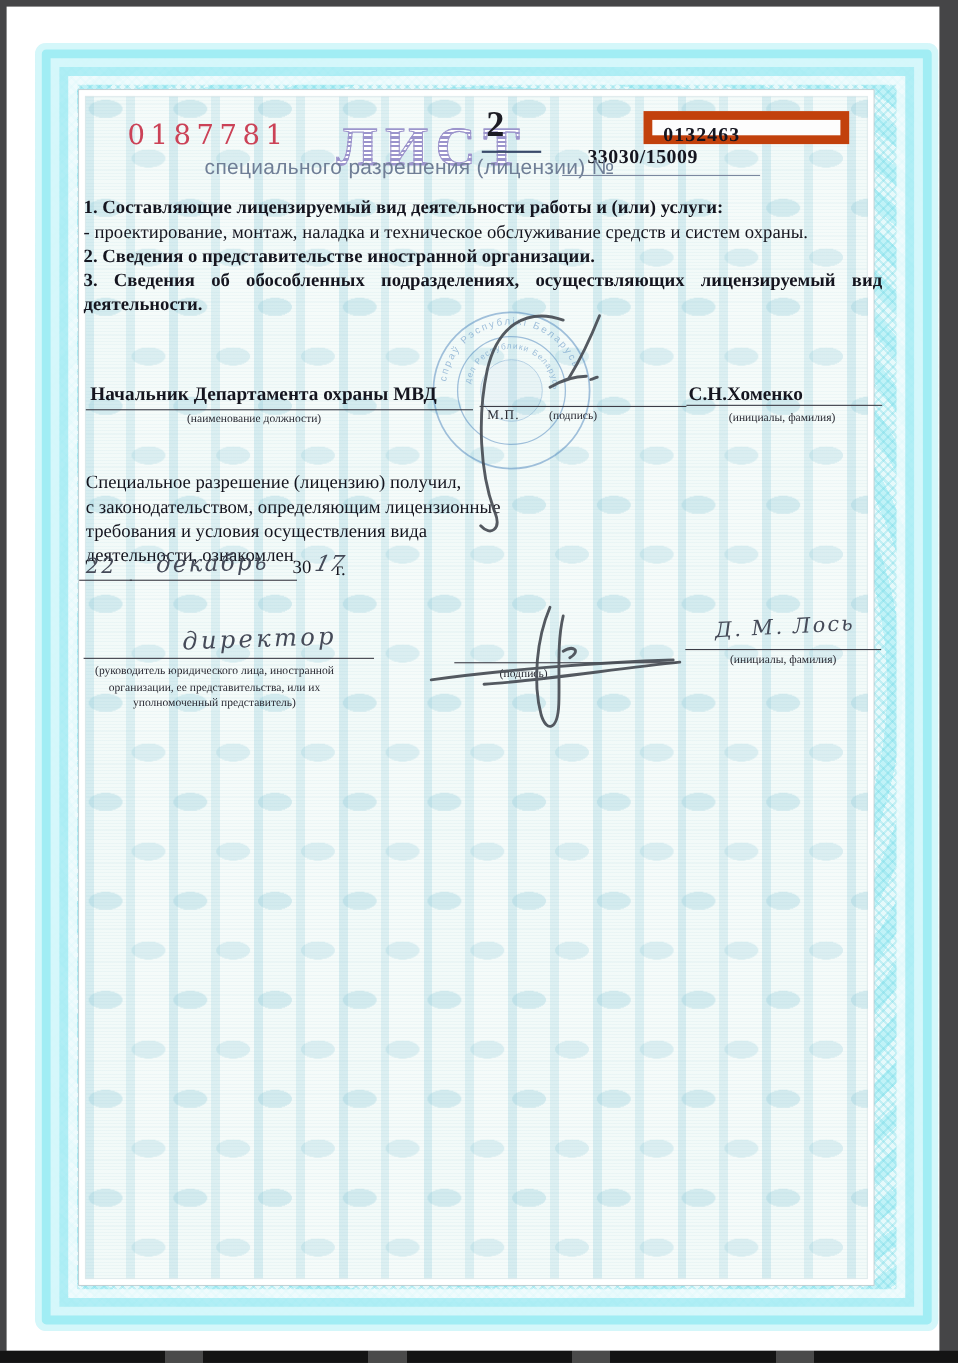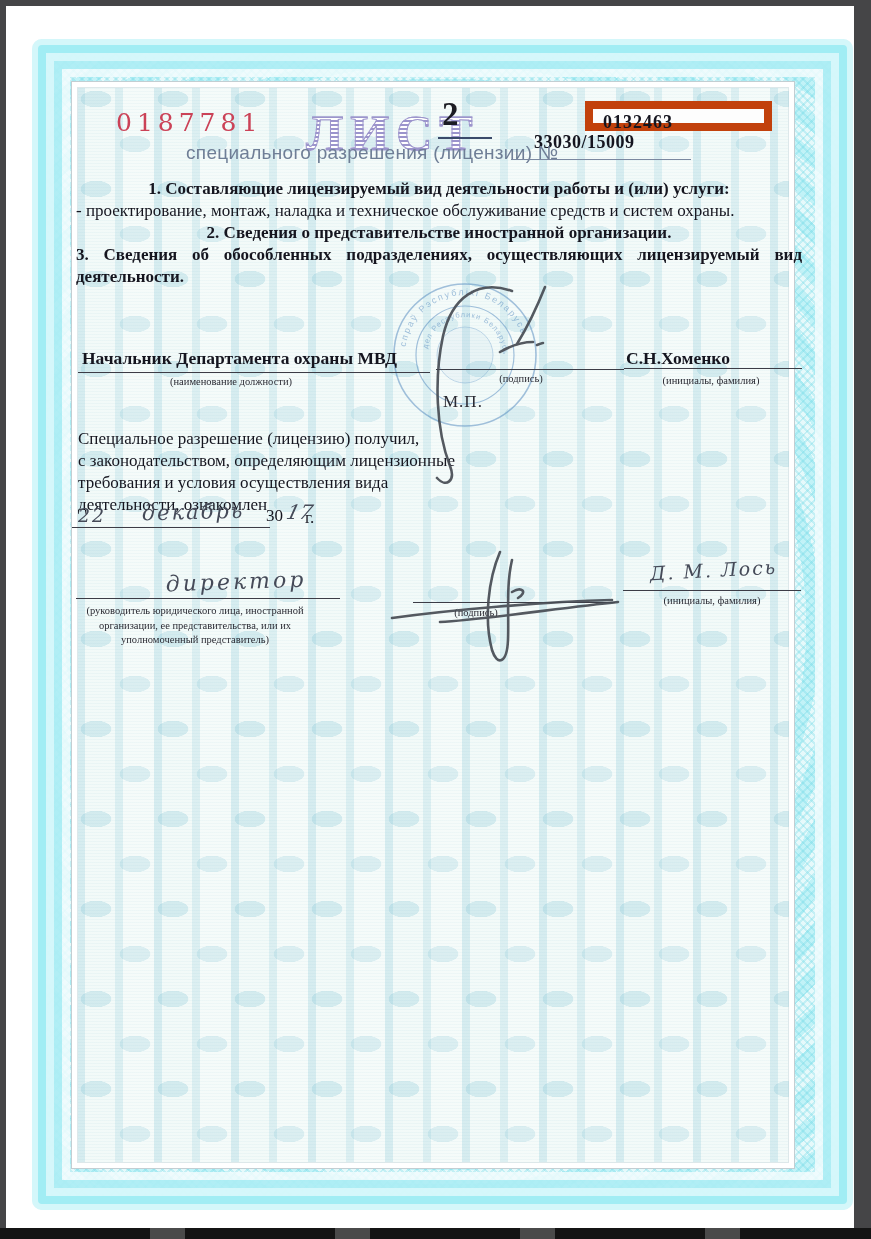--- a/index.html
+++ b/index.html
@@ -67,26 +67,26 @@
     left:579px;top:95px;width:187px;height:30px;background:#fdfdfd;
     border:8px solid #c2410c;box-sizing:border-box;
   }
   .form-box span{display:block;padding:3px 0 0 10px;font-size:18px;font-weight:bold;letter-spacing:1px;color:#15151f;}
   .license-num{left:528px;top:126px;font-size:18px;font-weight:bold;color:#15151f;letter-spacing:.5px;}
   .subtitle{
     left:180px;top:136px;font-family:"Liberation Sans",sans-serif;
     font-size:19px;color:#6f7e96;letter-spacing:.3px;
   }
   .doc-list{left:70px;top:172px;width:726px;font-size:17px;line-height:22px;color:#15151f;}
-  .doc-list .b{font-weight:bold;text-align:center;}
+  .doc-list .b{font-weight:bold;}
   .doc-list .just{text-align:justify;}
   .pos-title{left:76px;top:342px;font-size:17.5px;font-weight:bold;color:#15151f;}
   .off-name{left:620px;top:342px;width:170px;text-align:left;font-size:17.5px;font-weight:bold;color:#15151f;}
   .caption{font-size:10.5px;color:#2a2a33;text-align:center;line-height:14.5px;}
-  .mp{left:437px;top:386px;font-size:17px;letter-spacing:1px;color:#2a2a33;}
+  .mp{left:437px;top:364px;font-size:12px;letter-spacing:1px;color:#2a2a33;}
   .ack{left:72px;top:422px;font-size:17px;line-height:22px;color:#15151f;}
   .hw{font-family:"DejaVu Serif",serif;font-style:italic;color:#454a58;}
   .hw-day{left:72px;top:498px;font-size:19px;letter-spacing:2px;text-align:center;}
   .hw-month{left:112px;top:494px;width:150px;text-align:center;font-size:21px;letter-spacing:2px;transform:rotate(-1.5deg);}
   .yr-pre{left:260px;top:500px;font-size:17px;color:#15151f;}
   .hw-year{left:281px;top:494px;font-size:20px;transform:skewX(-14deg);}
   .yr-suf{left:299px;top:502px;font-size:17px;color:#15151f;}
   .hw-director{left:145px;top:563px;width:170px;text-align:center;font-size:22px;letter-spacing:3px;transform:rotate(-2deg);}
   .hw-name2{left:625px;top:553px;width:165px;text-align:center;font-size:19px;letter-spacing:2px;transform:rotate(-3deg);}
   svg.layer{position:absolute;left:0;top:0;z-index:4;pointer-events:none;}

